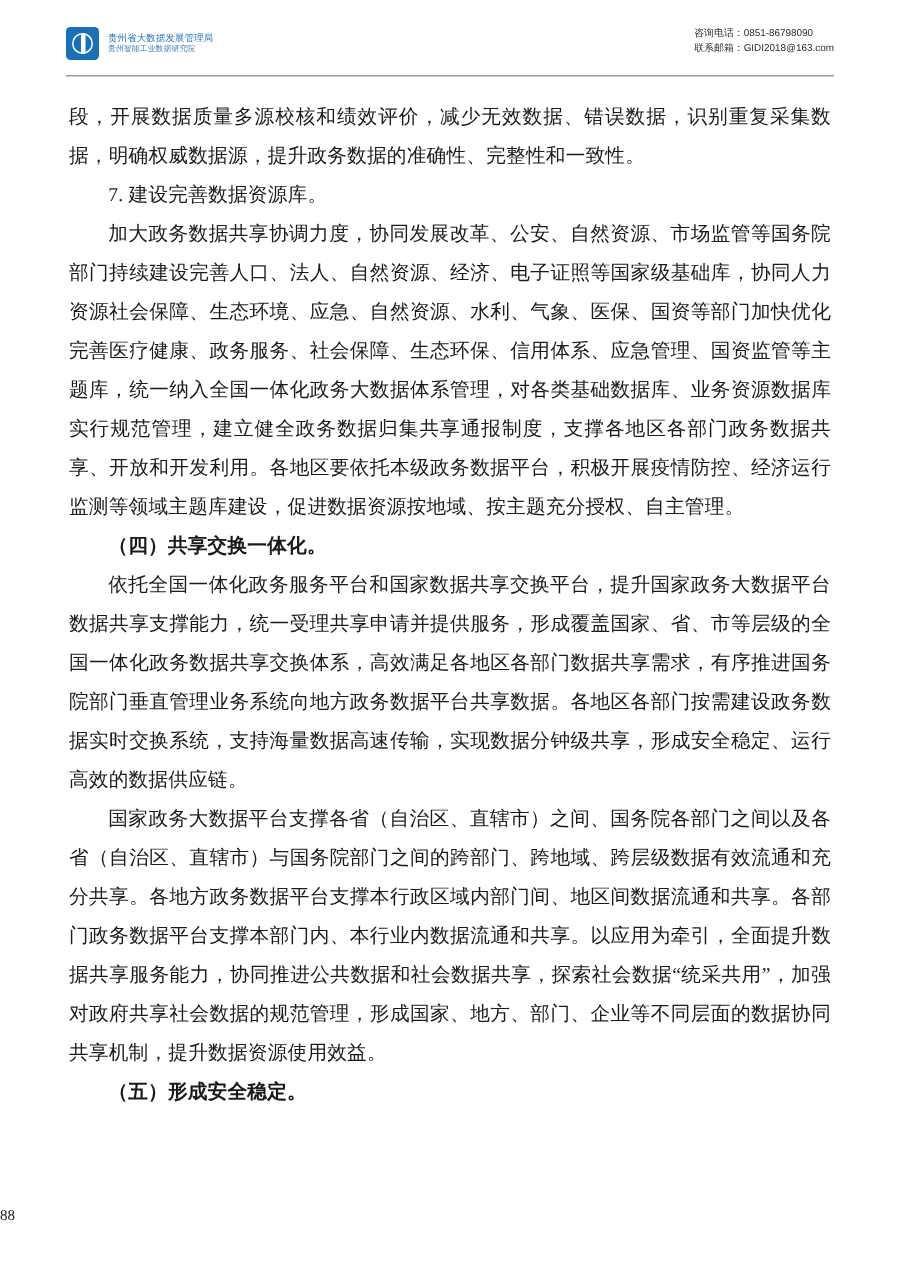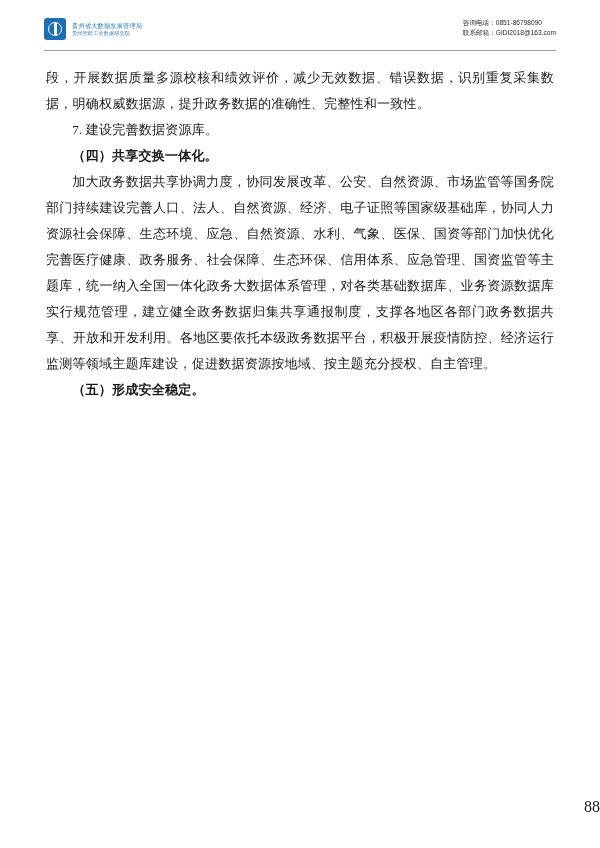--- a/index.html
+++ b/index.html
@@ -121,22 +121,22 @@
   }
   .para.bold {
     font-weight: bold;
   }
 
   .page-number {
     position: absolute;
     left: 0;
     right: 0;
     bottom: 32px;
-    text-align: right;
-    font-size: 16px;
+    text-align: left;
+    font-size: 10px;
     font-family: "Liberation Serif", serif;
     color: #1a1a1a;
   }
 </style>
 </head>
 <body>
 
 <div class="page">
 
   <div class="header">
@@ -151,20 +151,22 @@
       <div>咨询电话：0851-86798090</div>
       <div>联系邮箱：GIDI2018@163.com</div>
     </div>
   </div>
 
   <div class="top-rule"></div>
 
   <div class="content">
     <p class="para">段，开展数据质量多源校核和绩效评价，减少无效数据、错误数据，识别重复采集数据，明确权威数据源，提升政务数据的准确性、完整性和一致性。</p>
     <p class="para indent">7. 建设完善数据资源库。</p>
+    <p class="para indent">加大政务数据共享协调力度，协同发展改革、公安、自然资源、市场监管等国务院部门持续建设完善人口、法人、自然资源、经济、电子证照等国家级基础库，协同人力资源社会保障、生态环境、应急、自然资源、水利、气象、医保、国资等部门加快优化完善医疗健康、政务服务、社会保障、生态环保、信用体系、应急管理、国资监管等主题库，统一纳入全国一体化政务大数据体系管理，对各类基础数据库、业务资源数据库实行规范管理，建立健全政务数据归集共享通报制度，支撑各地区各部门政务数据共享、开放和开发利用。各地区要依托本级政务数据平台，积极开展疫情防控、经济运行监测等领域主题库建设，促进数据资源按地域、按主题充分授权、自主管理。</p>
     <p class="para indent bold">（四）共享交换一体化。</p>
-    <p class="para indent">加大政务数据共享协调力度，协同发展改革、公安、自然资源、市场监管等国务院部门持续建设完善人口、法人、自然资源、经济、电子证照等国家级基础库，协同人力资源社会保障、生态环境、应急、自然资源、水利、气象、医保、国资等部门加快优化完善医疗健康、政务服务、社会保障、生态环保、信用体系、应急管理、国资监管等主题库，统一纳入全国一体化政务大数据体系管理，对各类基础数据库、业务资源数据库实行规范管理，建立健全政务数据归集共享通报制度，支撑各地区各部门政务数据共享、开放和开发利用。各地区要依托本级政务数据平台，积极开展疫情防控、经济运行监测等领域主题库建设，促进数据资源按地域、按主题充分授权、自主管理。</p>
+    <p class="para indent">依托全国一体化政务服务平台和国家数据共享交换平台，提升国家政务大数据平台数据共享支撑能力，统一受理共享申请并提供服务，形成覆盖国家、省、市等层级的全国一体化政务数据共享交换体系，高效满足各地区各部门数据共享需求，有序推进国务院部门垂直管理业务系统向地方政务数据平台共享数据。各地区各部门按需建设政务数据实时交换系统，支持海量数据高速传输，实现数据分钟级共享，形成安全稳定、运行高效的数据供应链。</p>
+    <p class="para indent">国家政务大数据平台支撑各省（自治区、直辖市）之间、国务院各部门之间以及各省（自治区、直辖市）与国务院部门之间的跨部门、跨地域、跨层级数据有效流通和充分共享。各地方政务数据平台支撑本行政区域内部门间、地区间数据流通和共享。各部门政务数据平台支撑本部门内、本行业内数据流通和共享。以应用为牵引，全面提升数据共享服务能力，协同推进公共数据和社会数据共享，探索社会数据“统采共用”，加强对政府共享社会数据的规范管理，形成国家、地方、部门、企业等不同层面的数据协同共享机制，提升数据资源使用效益。</p>
     <p class="para indent bold">（五）形成安全稳定。</p>
   </div>
 
   <div class="page-number">88</div>
 
 </div>
 
 </body></html>

